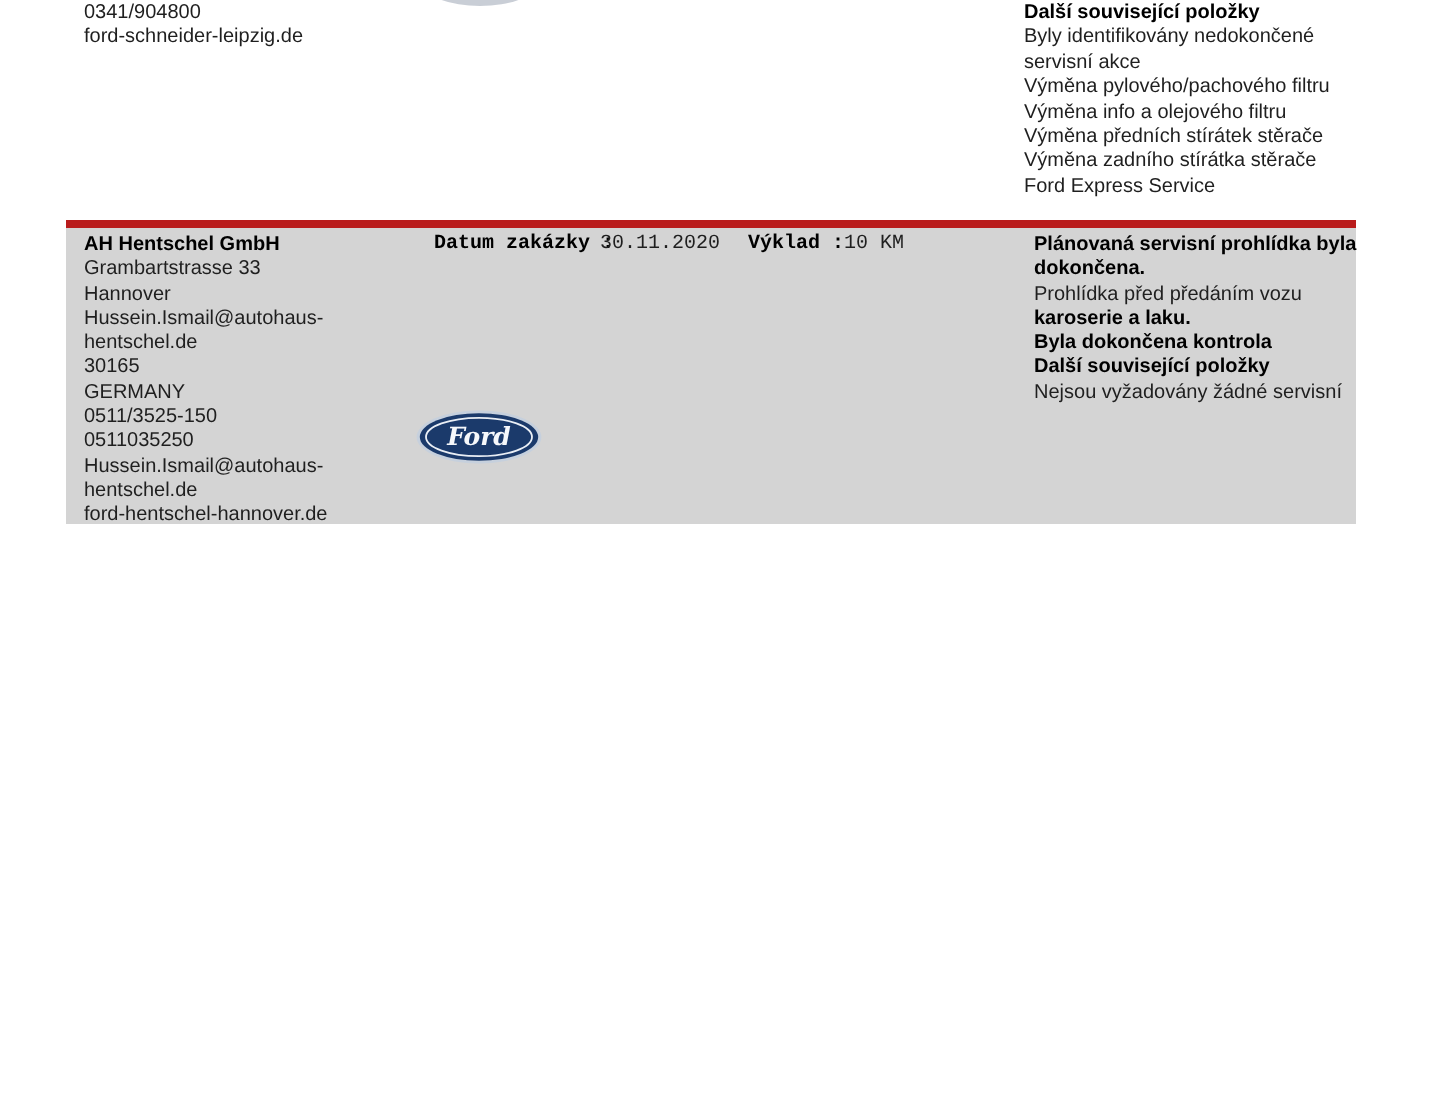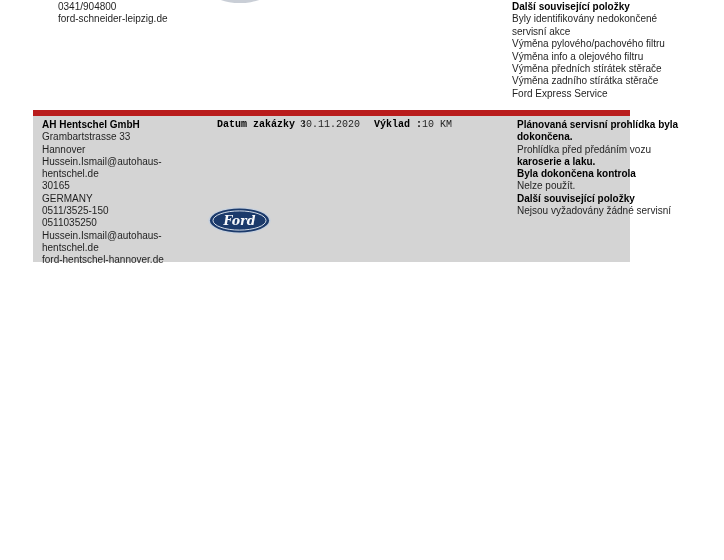--- a/index.html
+++ b/index.html
@@ -13,34 +13,34 @@
     position:relative; width:724px; height:560px;
     background:#ffffff; overflow:hidden;
   }
   .txt {
     font-size:10px; line-height:12.4px; color:#1f1f1f;
     white-space:nowrap;
   }
   .b { font-weight:bold; color:#000; }
 
   
-  .prev-contact { position:absolute; left:42px; top:1px;margin-left:16px; }
+  .prev-contact { position:absolute; left:42px; top:1px; }
   .prev-related { position:absolute; left:512px; top:1px; }
   .logo-remnant {
     position:absolute; left:212px; top:-19px;
     width:56px; height:22px; border-radius:50%;
     background:#b7bdc8; opacity:.75;
   }
 
   
   .band {
     position:absolute; left:33px; top:110px;
-    width:597px; height:152px;
+    width:645px; height:152px;
     background:var(--band_bg, #d4d4d4);
-    border-top:6px solid #b91c1c;
+    border-top:4px solid #b91c1c;
   }
   .addr   { position:absolute; left:9px;  top:3px;  }
   .addr .txt { line-height:12.3px; }
   .details{ position:absolute; left:184px; top:3px; width:260px;font-family:Liberation Mono, monospace; }
   .drow   { position:relative; height:12.3px; }
   .drow span { position:absolute; top:0; font-size:10px; line-height:12.3px; white-space:nowrap; }
   .d-lbl  { left:0; }
   .d-val  { left:83px; color:#1f1f1f; }
   .d-lbl2 { left:157px; }
   .d-val2 { left:205px; color:#1f1f1f; }
@@ -111,19 +111,18 @@
         <text x="31.5" y="17.6" text-anchor="middle" font-family="DejaVu Serif, serif" font-style="italic" font-weight="bold" font-size="12.5" fill="#f6f8fb">Ford</text>
       </svg>
     </div>
 
     <div class="status">
       <div class="txt b">Plánovaná servisní prohlídka byla</div>
       <div class="txt b">dokončena.</div>
       <div class="txt">Prohlídka před předáním vozu</div>
       <div class="txt b">karoserie a laku.</div>
       <div class="txt b">Byla dokončena kontrola</div>
-      <div class="txt">Nelze použít.</div>
       <div class="txt b">Další související položky</div>
       <div class="txt">Nejsou vyžadovány žádné servisní</div>
     </div>
 
   </div>
 </div>
 
 </body></html>

